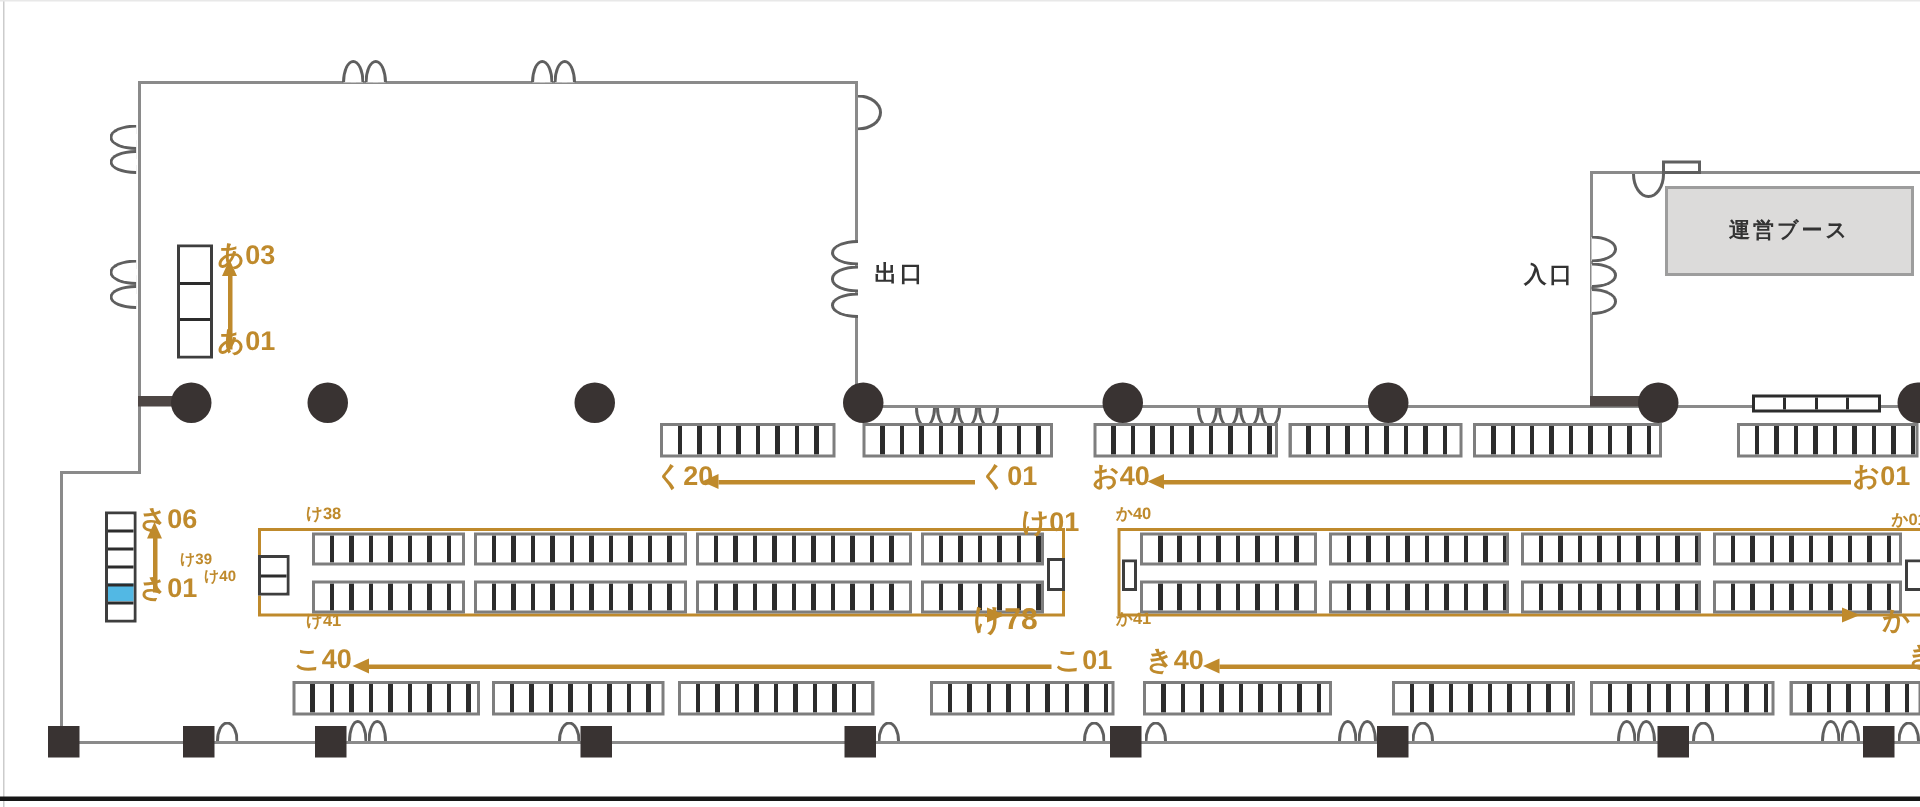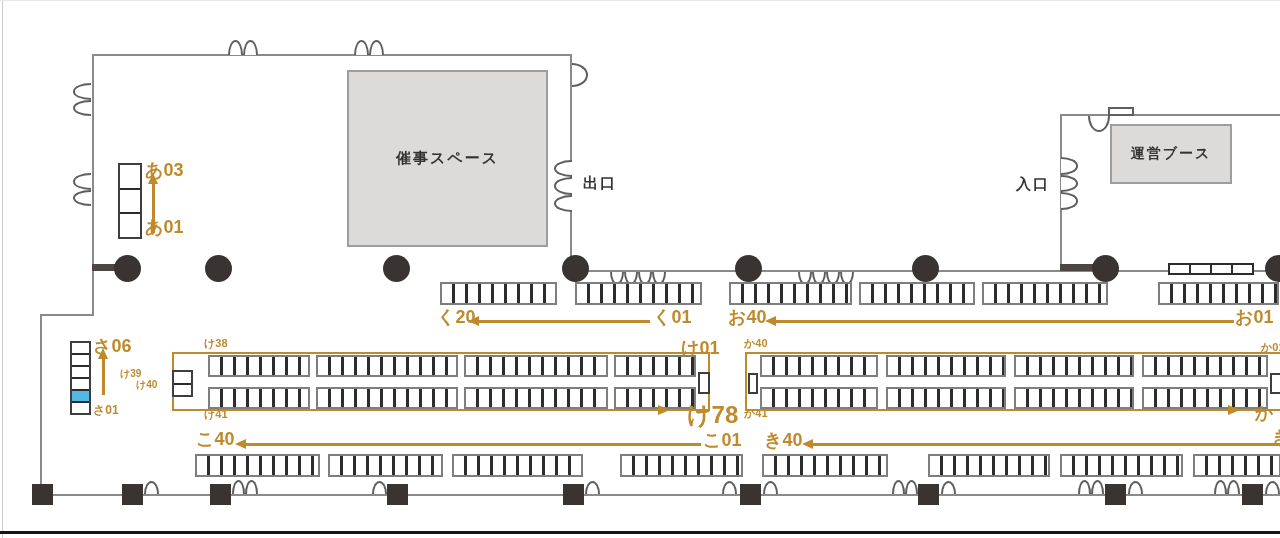--- a/index.html
+++ b/index.html
@@ -22,24 +22,21 @@
   .pillar-round{position:absolute;background:#393332;border-radius:50%;}
   .pillar-square{position:absolute;background:#393332;}
   .doorwrap{position:absolute;display:flex;}
   .tables{position:absolute;box-sizing:border-box;border:2px solid #2c2c2c;
           background:repeating-linear-gradient(90deg,#ffffff 0 19px,#2c2c2c 19px 21px);}
 </style>
 </head>
 <body>
 
 <div id="stage">
-  <div class="area" style="left:347px;top:70px;width:201px;height:177px;">
-    <span>催事スペース</span>
-  </div>
-  <div class="area" style="left:1110px;top:124px;width:122px;height:60px;font-size:14px;">
+  <div class="area" style="left:1110px;top:124px;width:166px;height:60px;font-size:14px;">
     <span>運営ブース</span>
   </div>
 <div class="abs" style="left: 2px; top: 0px; width: 1px; height: 538px; background: rgb(204, 204, 204);"></div>
     <div class="abs" style="left: 0px; top: 0px; width: 1280px; height: 1px; background: rgb(232, 232, 232);"></div>
     <div class="abs" style="left: 0px; top: 531px; width: 1280px; height: 3px; background: rgb(22, 22, 22);"></div>
     <div class="goldrect" style="left: 172px; top: 352px; width: 538px; height: 59px;"></div>
     <div class="goldrect" style="left: 745px; top: 352px; width: 560px; height: 59px;"></div>
     <div class="wall" style="left: 92px; top: 54px; width: 480px; height: 2px;"></div>
     <div class="wall" style="left: 92px; top: 54px; width: 2px; height: 216px;"></div>
     <div class="wall" style="left: 570px; top: 54px; width: 2px; height: 216px;"></div>
@@ -227,27 +224,27 @@
     <div class="abs" style="left: 765px; top: 316px; width: 0px; height: 0px; border-top: 5.5px solid transparent; border-bottom: 5.5px solid transparent; border-right: 11px solid rgb(191, 138, 44);"></div>
     <div class="abs" style="left: 246px; top: 443px; width: 455px; height: 3px; background: rgb(191, 138, 44);"></div>
     <div class="abs" style="left: 235px; top: 439px; width: 0px; height: 0px; border-top: 5.5px solid transparent; border-bottom: 5.5px solid transparent; border-right: 11px solid rgb(191, 138, 44);"></div>
     <div class="abs" style="left: 813px; top: 443px; width: 468px; height: 3px; background: rgb(191, 138, 44);"></div>
     <div class="abs" style="left: 802px; top: 439px; width: 0px; height: 0px; border-top: 5.5px solid transparent; border-bottom: 5.5px solid transparent; border-right: 11px solid rgb(191, 138, 44);"></div>
     <div class="abs" style="left: 658px; top: 405px; width: 0px; height: 0px; border-top: 5.5px solid transparent; border-bottom: 5.5px solid transparent; border-left: 12px solid rgb(191, 138, 44);"></div>
     <div class="abs" style="left: 1228px; top: 405px; width: 0px; height: 0px; border-top: 5.5px solid transparent; border-bottom: 5.5px solid transparent; border-left: 12px solid rgb(191, 138, 44);"></div>
     <div class="lbl" style="left: 145px; top: 161px; font-size: 18px; color: rgb(191, 138, 44); letter-spacing: 0px;">あ03</div>
     <div class="lbl" style="left: 145px; top: 218px; font-size: 18px; color: rgb(191, 138, 44); letter-spacing: 0px;">あ01</div>
     <div class="lbl" style="left: 93px; top: 337px; font-size: 18px; color: rgb(191, 138, 44); letter-spacing: 0px;">さ06</div>
-    <div class="lbl" style="left: 93px; top: 404px; font-size: 12px; color: rgb(191, 138, 44); letter-spacing: 0px;">さ01</div>
+    <div class="lbl" style="left: 93px; top: 383px; font-size: 18px; color: rgb(191, 138, 44); letter-spacing: 0px;">さ01</div>
     <div class="lbl" style="left: 120px; top: 369px; font-size: 10px; color: rgb(191, 138, 44); letter-spacing: 0px;">け39</div>
     <div class="lbl" style="left: 136px; top: 380px; font-size: 10px; color: rgb(191, 138, 44); letter-spacing: 0px;">け40</div>
     <div class="lbl" style="left: 204px; top: 338px; font-size: 11px; color: rgb(191, 138, 44); letter-spacing: 0px;">け38</div>
     <div class="lbl" style="left: 204px; top: 409px; font-size: 11px; color: rgb(191, 138, 44); letter-spacing: 0px;">け41</div>
     <div class="lbl" style="left: 681px; top: 339px; font-size: 18px; color: rgb(191, 138, 44); letter-spacing: 0px;">け01</div>
-    <div class="lbl" style="left: 687px; top: 403px; font-size: 24px; color: rgb(191, 138, 44); letter-spacing: 0px;">け78</div>
+    <div class="lbl" style="left: 649px; top: 403px; font-size: 20px; color: rgb(191, 138, 44); letter-spacing: 0px;">け78</div>
     <div class="lbl" style="left: 744px; top: 338px; font-size: 11px; color: rgb(191, 138, 44); letter-spacing: 0px;">か40</div>
     <div class="lbl" style="left: 744px; top: 408px; font-size: 11px; color: rgb(191, 138, 44); letter-spacing: 0px;">か41</div>
     <div class="lbl" style="left: 1261px; top: 342px; font-size: 11px; color: rgb(191, 138, 44); letter-spacing: 0px;">か01</div>
     <div class="lbl" style="left: 1255px; top: 404px; font-size: 18px; color: rgb(191, 138, 44); letter-spacing: 0px;">か</div>
     <div class="lbl" style="left: 437px; top: 308px; font-size: 18px; color: rgb(191, 138, 44); letter-spacing: 0px;">く20</div>
     <div class="lbl" style="left: 653px; top: 308px; font-size: 18px; color: rgb(191, 138, 44); letter-spacing: 0px;">く01</div>
     <div class="lbl" style="left: 728px; top: 308px; font-size: 18px; color: rgb(191, 138, 44); letter-spacing: 0px;">お40</div>
     <div class="lbl" style="left: 1235px; top: 308px; font-size: 18px; color: rgb(191, 138, 44); letter-spacing: 0px;">お01</div>
     <div class="lbl" style="left: 196px; top: 430px; font-size: 18px; color: rgb(191, 138, 44); letter-spacing: 0px;">こ40</div>
     <div class="lbl" style="left: 703px; top: 431px; font-size: 18px; color: rgb(191, 138, 44); letter-spacing: 0px;">こ01</div>

